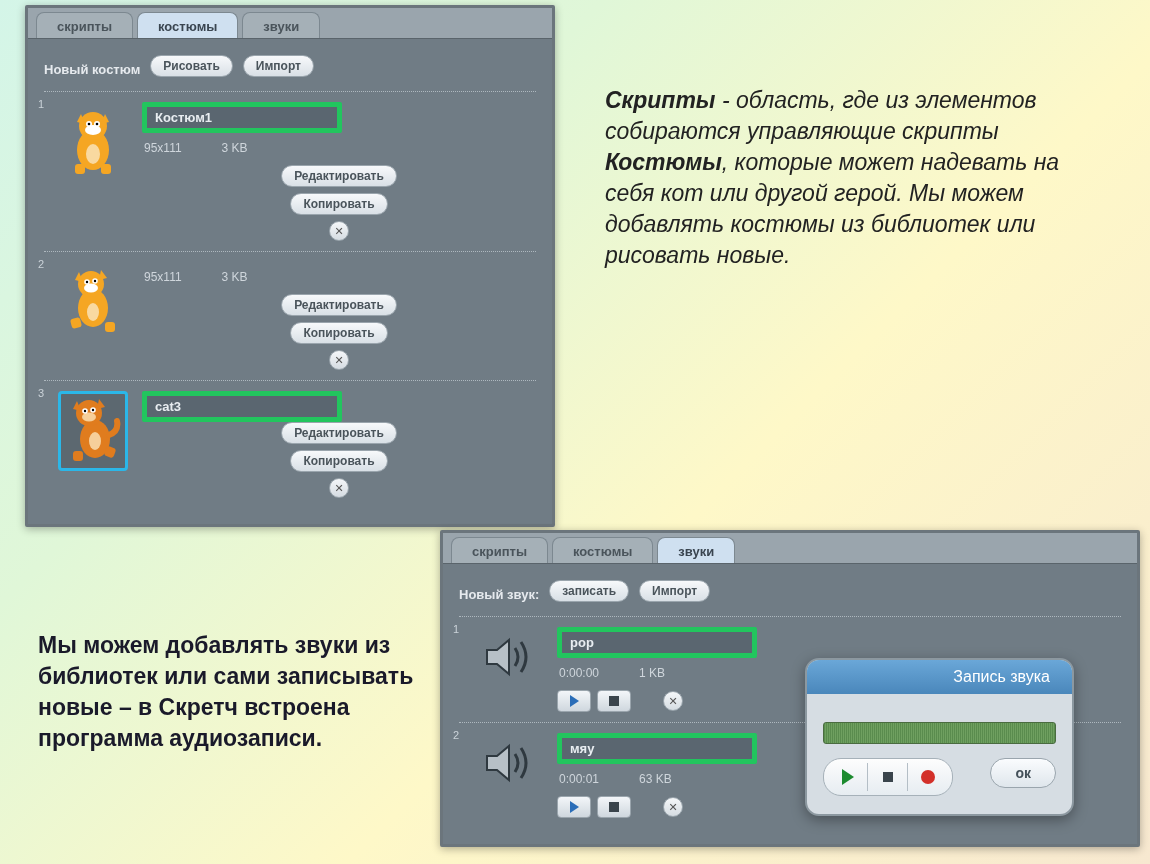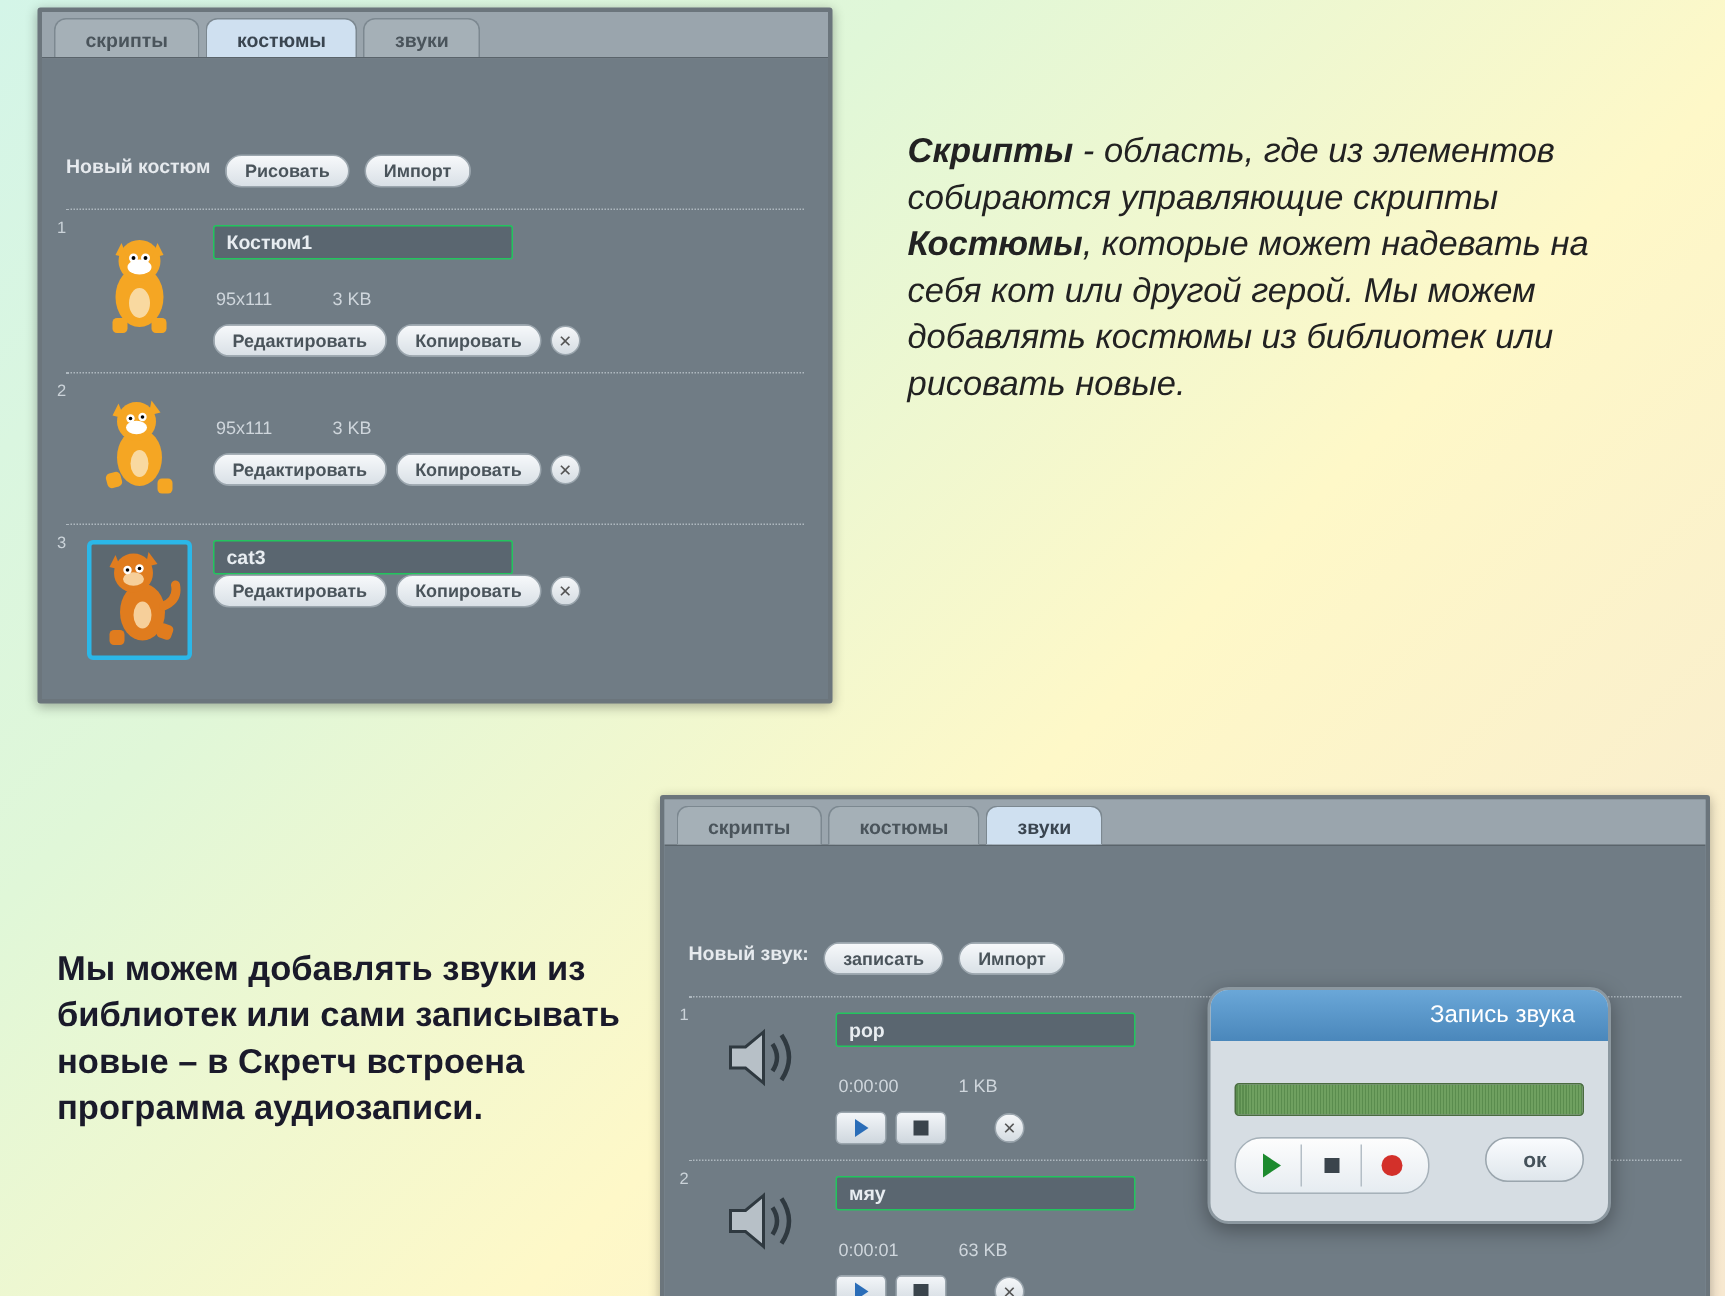--- a/index.html
+++ b/index.html
@@ -43,24 +43,23 @@
   .tab.active {
     background: #cfe0f0;
     color: #3a4550;
   }
   .panel-body {
     background: #707c85;
     padding: 16px;
   }
   .new-row {
     display: flex;
-    align-items: flex-start;
+    align-items: flex-end;
     gap: 10px;
     margin-bottom: 14px;
-    margin-top: 48px;
   }
   .new-label {
     color: #e6eaee;
     font-size: 13px;
     font-weight: bold;
   }
   .pill-btn {
     background: linear-gradient(#f7f9fb, #d9e0e6);
     border: 1px solid #9aa5ad;
     border-radius: 12px;
@@ -94,35 +93,35 @@
   .thumb.selected {
     border: 3px solid #2bb7e8;
     border-radius: 4px;
     background: #5c6870;
   }
   .thumb svg { width: 56px; height: 72px; }
   .meta-col { flex: 1; }
   .name-field {
     background: #5a6670;
     color: #e8edf1;
-    border: 1px solid #22c55e;
+    border: 5px solid #22c55e;
     padding: 3px 8px;
     font-size: 13px;
     font-weight: bold;
     width: 200px;
     border-radius: 2px;
   }
   .dims-row {
     display: flex;
     gap: 40px;
     color: #cfd6dc;
     font-size: 12px;
-    margin: 19px 0 10px 2px;
-  }
-  .act-row { display: flex; gap: 6px; align-items: center; }
+    margin: 8px 0 10px 2px;
+  }
+  .act-row { display: flex; gap: 6px; align-items: center; flex-direction: column; }
   .close-btn {
     width: 20px; height: 20px;
     border-radius: 50%;
     background: linear-gradient(#f5f7f9,#d5dce2);
     border: 1px solid #9aa5ad;
     display: inline-flex;
     align-items: center; justify-content: center;
     font-size: 11px; color: #555;
     cursor: pointer;
   }

